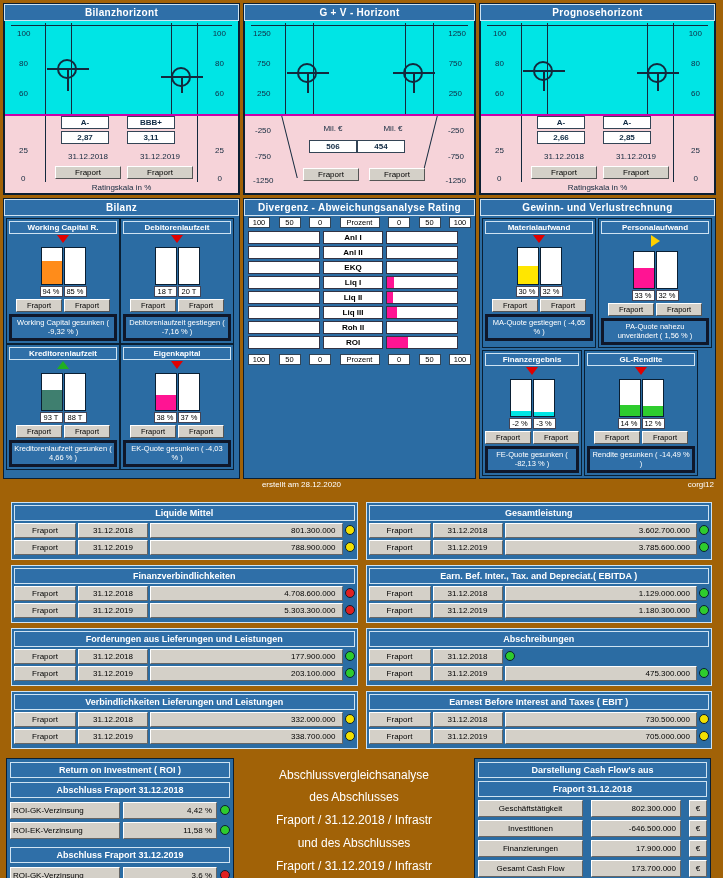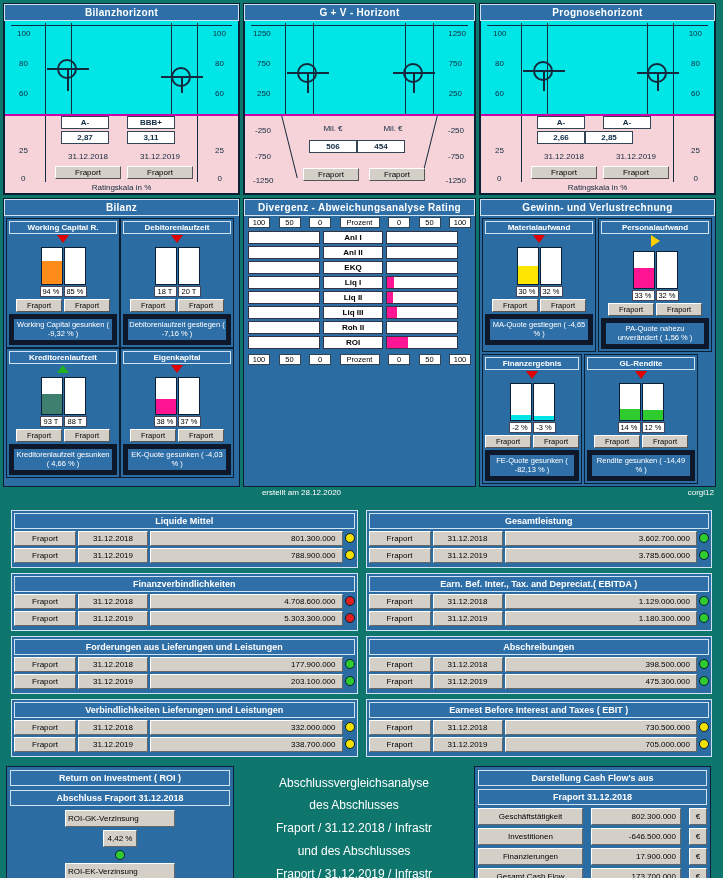--- a/index.html
+++ b/index.html
@@ -6,21 +6,21 @@
   body {
     margin: 0;
     width: 723px;
     height: 878px;
     background: #1f4e79;
     font-family: "Liberation Sans", sans-serif;
     font-size: 9px;
     color: #ffffff;
     overflow: hidden;
   }
-  .root { position: relative; width: 723px; height: 878px; background: #0f766e; padding: 3px; }
+  .root { position: relative; width: 723px; height: 878px; background: #a16207; padding: 3px; }
 
   
   .panel { border: 1px solid #0a1f33; background: #2b6ca3; }
   .title-bar {
     background: #2f6fa8;
     border: 1px solid #cfe3f2;
     color: #ffffff;
     font-weight: bold;
     font-size: 10px;
     text-align: center;
@@ -66,21 +66,21 @@
   .kpi-box { background: #2b6ca3; border: 1px solid #0a1f33; padding: 2px; }
   .kpi-title { background: #2f6fa8; border: 1px solid #cfe3f2; font-size: 8px; font-weight: bold; text-align: center; padding: 1px 0; }
   .bars { display: flex; height: 40px; align-items: flex-end; gap: 1px; justify-content: center; margin-top: 2px; }
   .bar { width: 22px; border: 1px solid #0a1f33; background: #ffffff; position: relative; height: 38px; }
   .bar .fill { position: absolute; bottom: 0; left: 0; right: 0; }
   .val-row { display: flex; gap: 1px; justify-content: center; margin-top: 1px; }
   .val { width: 23px; background: #ffffff; color: #000; font-size: 7.5px; text-align: center; border: 1px solid #445; }
   .btn-row { display: flex; gap: 2px; justify-content: center; margin-top: 2px; }
   .btn-sm { width: 46px; font-size: 7.5px; }
   .note {
-    border: 5px solid #0f172a; background: #2f6fa8; font-size: 7.5px; text-align: center;
+    border: 3px solid #0f172a; background: #2f6fa8; font-size: 7.5px; text-align: center;
     padding: 1px 1px; margin-top: 2px; line-height: 1.25;
   }
   .tri { width: 0; height: 0; margin: 1px auto; }
   .tri.down { border-left: 6px solid transparent; border-right: 6px solid transparent; border-top: 8px solid #e00000; }
   .tri.up { border-left: 6px solid transparent; border-right: 6px solid transparent; border-bottom: 8px solid #20b020; }
   .tri.right { border-top: 6px solid transparent; border-bottom: 6px solid transparent; border-left: 9px solid #ffd000; }
 
   
   .div-scale { display: flex; justify-content: space-between; font-size: 7.5px; padding: 1px 4px; }
   .div-scale span { background: #ffffff; color: #000; border: 1px solid #345; width: 22px; text-align: center; }
@@ -107,21 +107,21 @@
   .led { width: 10px; height: 10px; border-radius: 50%; border: 1px solid #0a1f33; }
   .led.g { background: #2ecc2e; }
   .led.r { background: #e02020; }
   .led.y { background: #f2e000; }
 
   
   .bottom-row { display: flex; gap: 6px; margin-top: 4px; padding: 0 3px; }
   .roi-panel { width: 228px; }
   .mid-text-panel { width: 228px; }
   .cf-panel { width: 237px; }
-  .roi-row { display: flex; align-items: center; gap: 3px; margin-bottom: 3px; flex-direction: column; }
+  .roi-row { display: flex; align-items: center; gap: 3px; margin-bottom: 3px; }
   .roi-lbl { width: 110px; background: #d4d0c8; color: #000; border: 1px solid #fff; border-right-color:#666;border-bottom-color:#666; font-size: 8px; padding: 3px 2px; }
   .roi-val { flex: 1; background: #d4d0c8; color: #000; border: 1px solid #fff;border-right-color:#666;border-bottom-color:#666; font-size: 8px; padding: 3px 4px; text-align: right; }
   .center-text { text-align: center; font-size: 12px; line-height: 1.9; padding: 6px 4px; }
   .cf-row { display: flex; align-items: flex-end; gap: 8px; margin-bottom: 3px; }
   .cf-lbl { width: 105px; background: #d4d0c8; color: #000; border: 1px solid #fff;border-right-color:#666;border-bottom-color:#666; font-size: 8px; padding: 3px 0; text-align: center; }
   .cf-val { flex: 1; background: #d4d0c8; color: #000; border: 1px solid #fff;border-right-color:#666;border-bottom-color:#666; font-size: 8px; padding: 3px 4px; text-align: right; }
   .cf-cur { width: 18px; background: #d4d0c8; color: #000; border: 1px solid #fff;border-right-color:#666;border-bottom-color:#666; font-size: 8px; padding: 3px 0; text-align: center; }
   .foot-note { text-align: center; font-size: 8px; padding-top: 4px; }
 </style>
 </head>
@@ -252,21 +252,21 @@
         <div class="scale dark" style="left:14px;top:30px">25</div>
         <div class="scale dark" style="right:14px;top:30px">25</div>
         <div class="scale dark" style="left:16px;top:58px">0</div>
         <div class="scale dark" style="right:16px;top:58px">0</div>
         <div class="vline" style="left:40px;top:0;height:66px"></div>
         <div class="vline" style="right:40px;top:0;height:66px"></div>
         <div style="position:absolute;left:56px;top:0;width:120px;display:flex;gap:18px">
           <div class="mini-field" style="width:48px">A-</div>
           <div class="mini-field" style="width:48px">A-</div>
         </div>
-        <div style="position:absolute;left:56px;top:15px;width:120px;display:flex;gap:0">
+        <div style="position:absolute;left:56px;top:15px;width:120px;display:flex;gap:18px">
           <div class="mini-field" style="width:48px">2,66</div>
           <div class="mini-field" style="width:48px">2,85</div>
         </div>
         <div style="position:absolute;left:50px;top:36px;width:140px;display:flex;gap:6px">
           <div class="caption" style="width:66px">31.12.2018</div>
           <div class="caption" style="width:66px">31.12.2019</div>
         </div>
         <div style="position:absolute;left:50px;top:50px;width:140px;display:flex;gap:6px">
           <div class="btn" style="width:66px">Fraport</div>
           <div class="btn" style="width:66px">Fraport</div>
@@ -666,21 +666,20 @@
           <div class="cell c-val">1.180.300.000</div>
           <div class="led g"></div>
         </div>
       </div>
 
       <div class="tbl-block">
         <div class="tbl-head">Abschreibungen</div>
         <div class="tbl-row">
           <div class="cell c-name">Fraport</div>
           <div class="cell c-date">31.12.2018</div>
-          <div class="cell c-val">398.500.000</div>
           <div class="led g"></div>
         </div>
         <div class="tbl-row">
           <div class="cell c-name">Fraport</div>
           <div class="cell c-date">31.12.2019</div>
           <div class="cell c-val">475.300.000</div>
           <div class="led g"></div>
         </div>
       </div>
 

